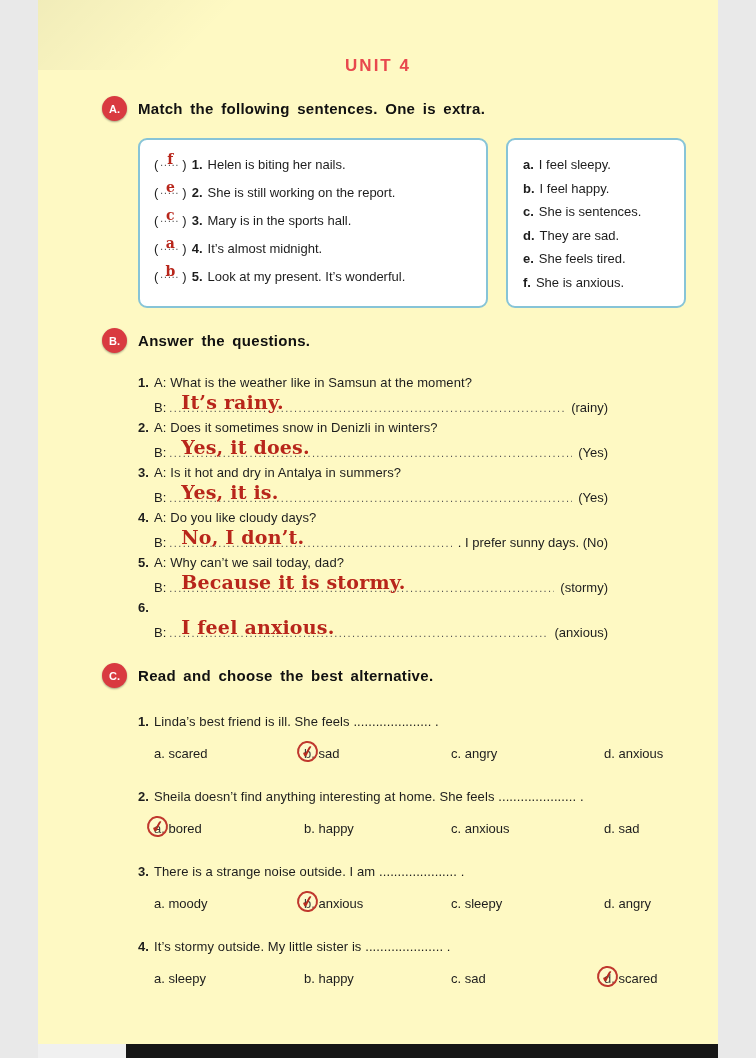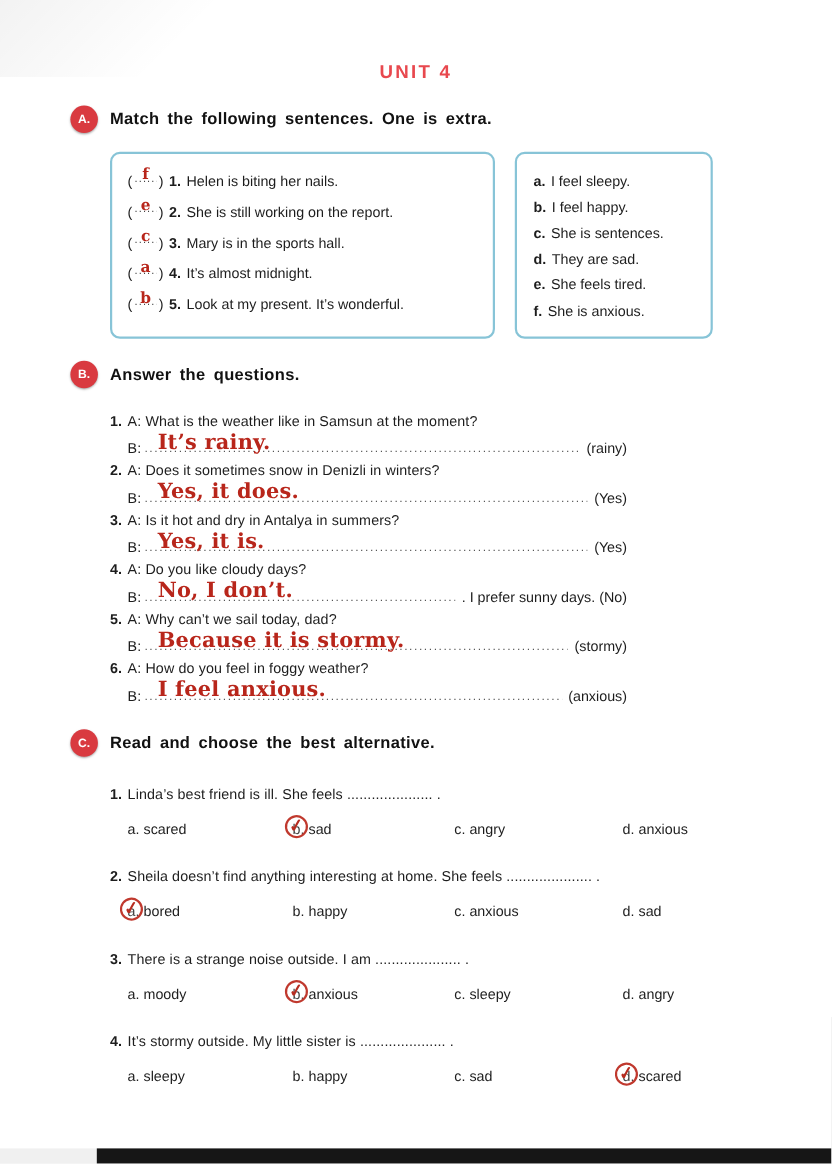--- a/index.html
+++ b/index.html
@@ -1,19 +1,19 @@
 <!DOCTYPE html>
 <html><head>
 <meta charset="utf-8">
 <style>
   * { margin:0; padding:0; box-sizing:border-box; }
   html,body { background:#e9e9e9; }
   .page {
-    position:relative; width:756px; height:1058px; margin:0 auto;
-    background:#ffffff; overflow:hidden;
+    position:relative; width:680px; height:1058px; margin:0 auto;
+    background:#fef9c3; overflow:hidden;
     font-family:"Liberation Sans", sans-serif; color:#1d1d1d;
   }
   .scan-smudge { position:absolute; top:0; left:0; width:220px; height:70px;
     background:linear-gradient(135deg, rgba(0,0,0,0.05), rgba(0,0,0,0) 70%); }
   .title { text-align:center; padding-top:56px; font-size:17px; font-weight:bold;
     letter-spacing:2px; color:#e8484e; }
   .sec-head { display:flex; align-items:center; gap:11px; margin:20px 0 0 64px; }
   .badge { width:25px; height:25px; border-radius:50%; background:#d93a40; color:#fff;
     font-size:11px; font-weight:bold; display:flex; align-items:center; justify-content:center;
     box-shadow:0 1px 2px rgba(0,0,0,.35); flex:none; }
@@ -249,21 +249,20 @@
           <span class="dots">......................................................................................................................................</span>
           <span class="hand ans">Because it is stormy.</span>
         </span>
         <span class="tail">(stormy)</span>
       </div>
     </div>
 
     <div class="qa-item">
       <div class="q-line">
         <span class="num">6.</span>
-        <span class="q-text">A: How do you feel in foggy weather?</span>
       </div>
       <div class="a-line">
         <span class="b-label">B:</span>
         <span class="dotline">
           <span class="dots">......................................................................................................................................</span>
           <span class="hand ans">I feel anxious.</span>
         </span>
         <span class="tail">(anxious)</span>
       </div>
     </div>

